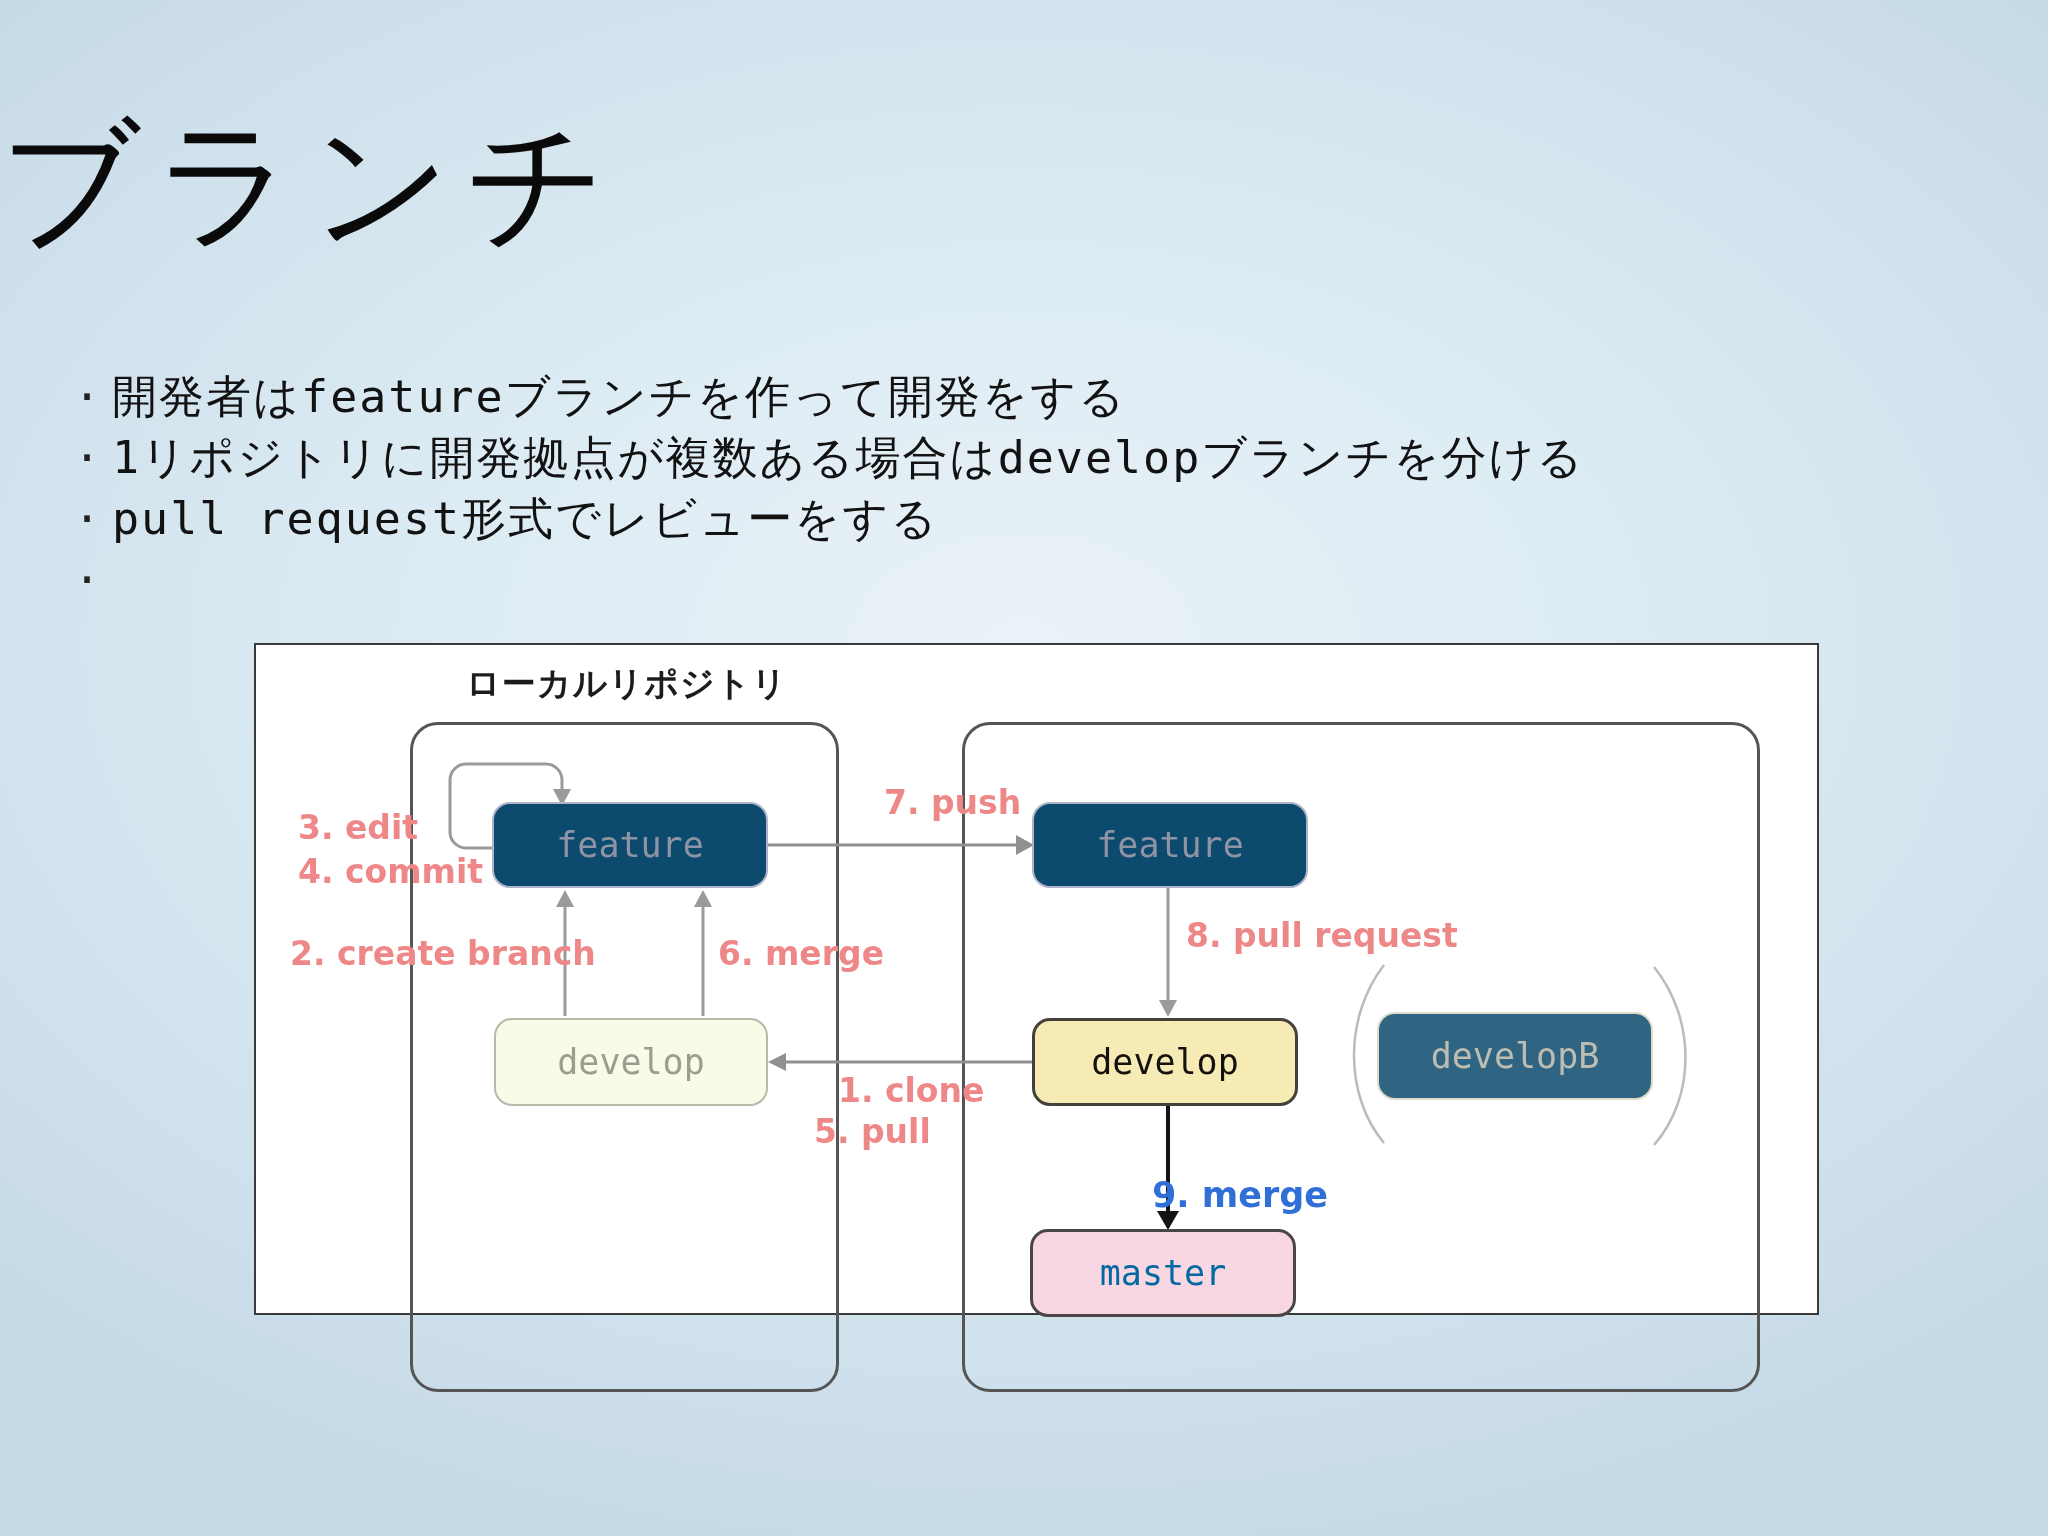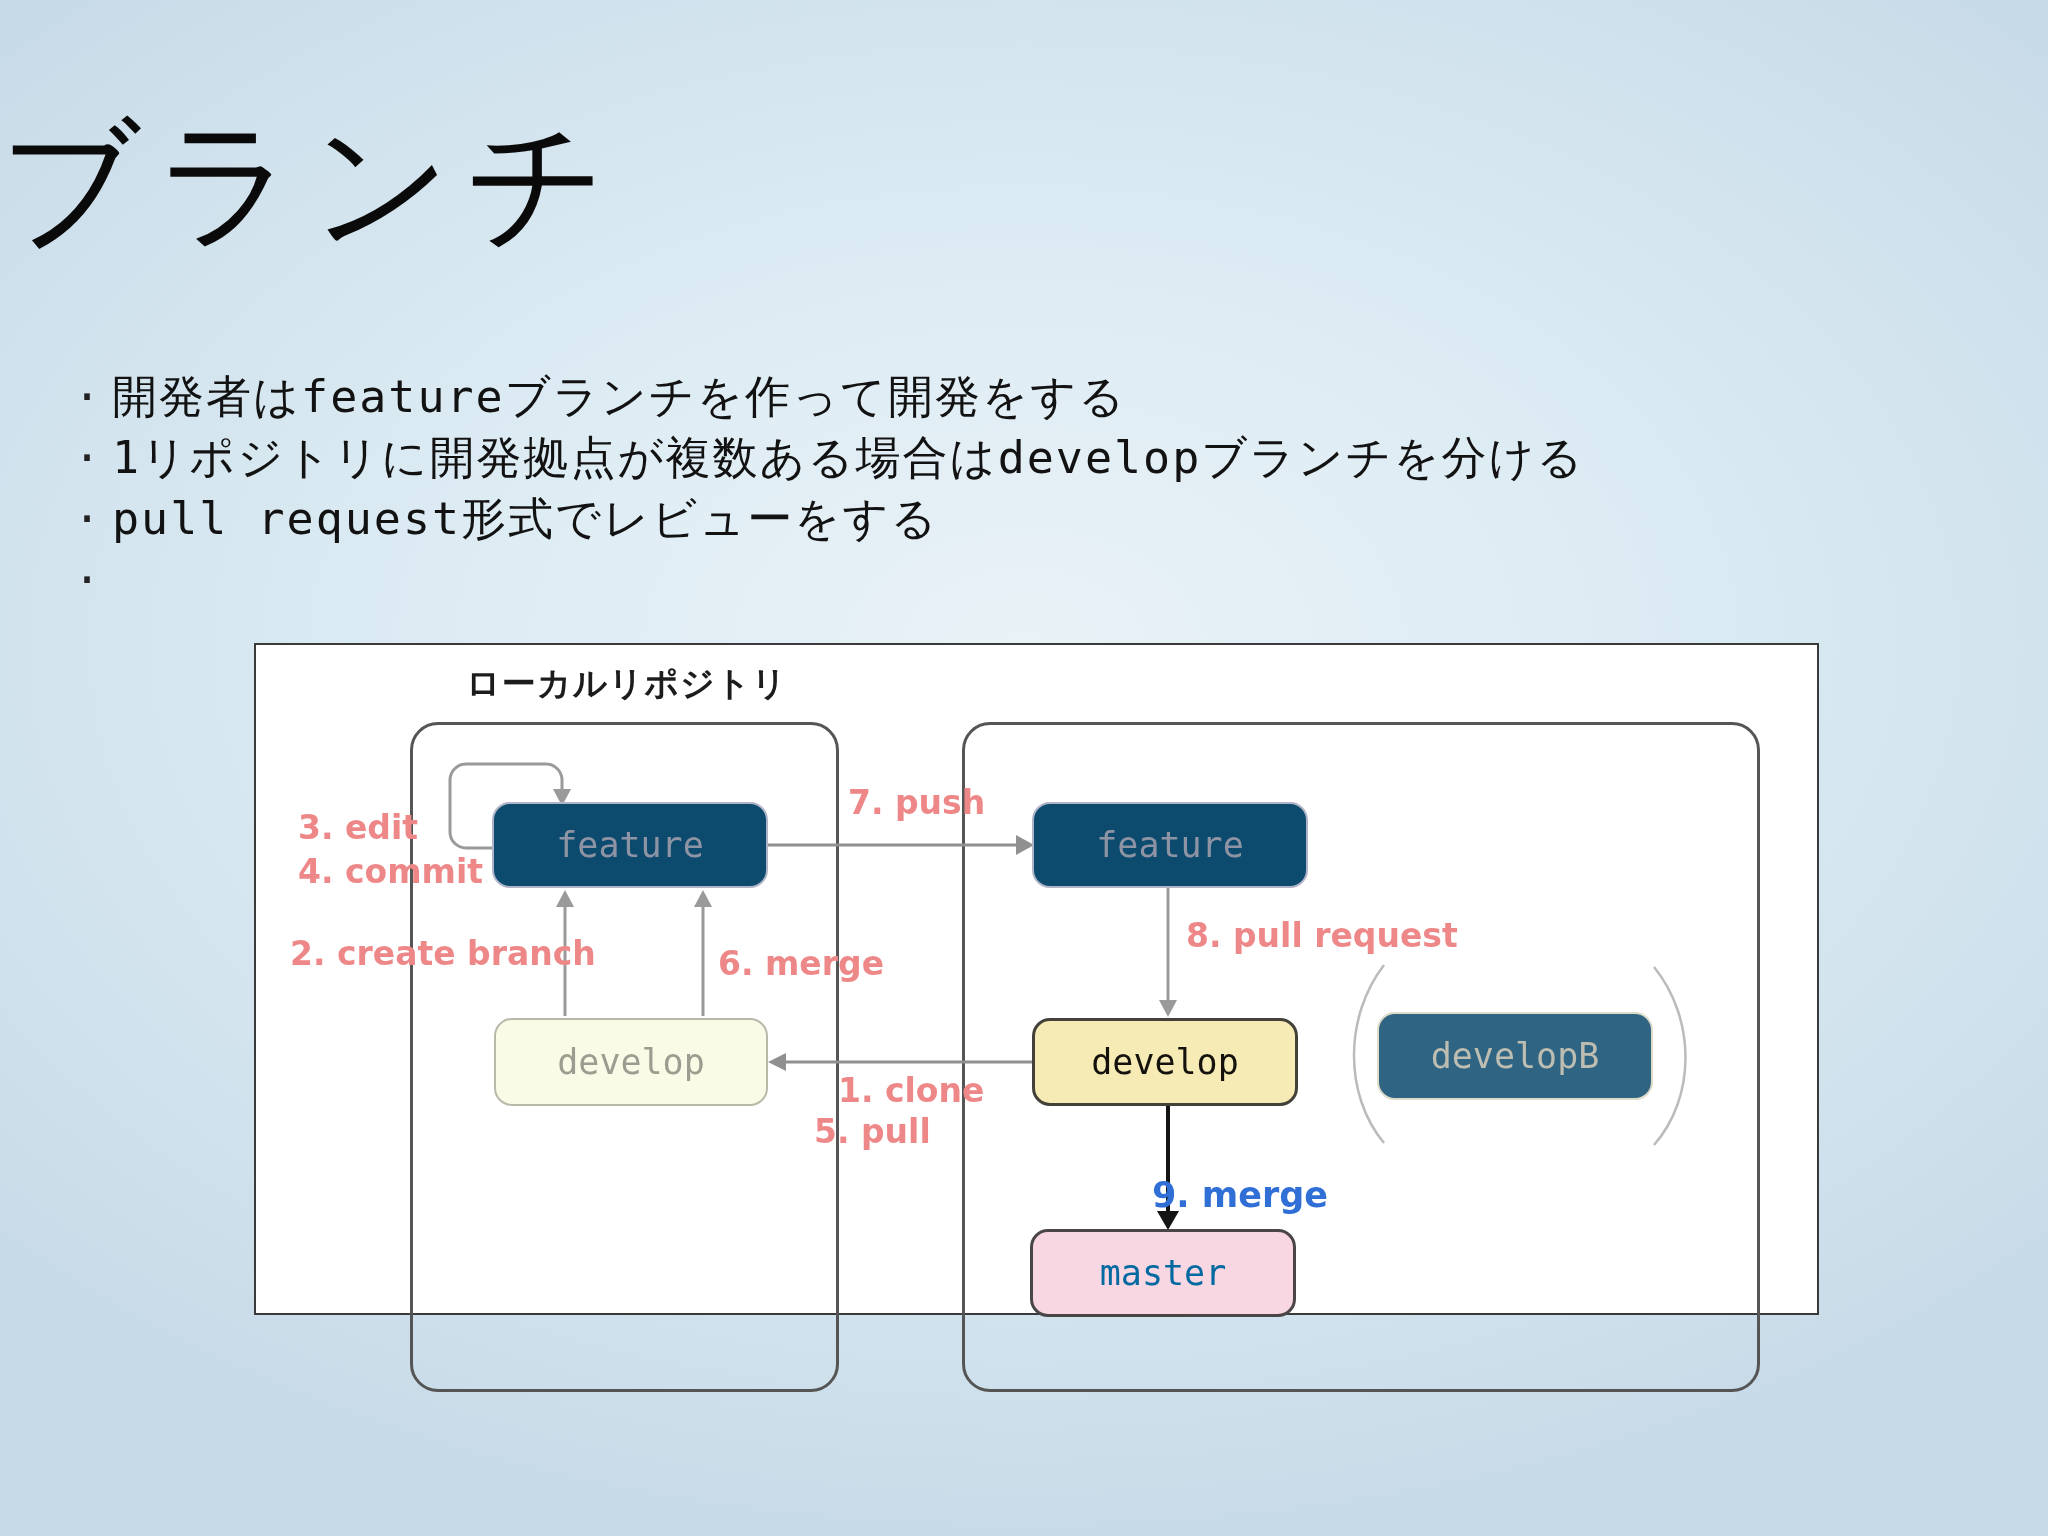--- a/index.html
+++ b/index.html
@@ -72,22 +72,22 @@
   
   .step{
     position:absolute;
     font-size:33px;font-weight:600;color:#ee8888;
     font-family:"DejaVu Sans",sans-serif;white-space:nowrap;
   }
   .step.blue{color:#2f6fd6;font-weight:700;font-size:35px;}
   .s3{left:42px;top:163px;}
   .s4{left:42px;top:207px;}
   .s2{left:34px;top:289px;}
-  .s6{left:462px;top:299px;}
-  .s7{left:592px;top:138px;}
+  .s6{left:462px;top:289px;}
+  .s7{left:628px;top:138px;}
   .s8{left:930px;top:271px;}
   .s1{left:582px;top:426px;}
   .s5{left:558px;top:467px;}
   .s9{left:896px;top:530px;}
 </style>
 </head>
 <body>
 
 <div class="slide">
 

